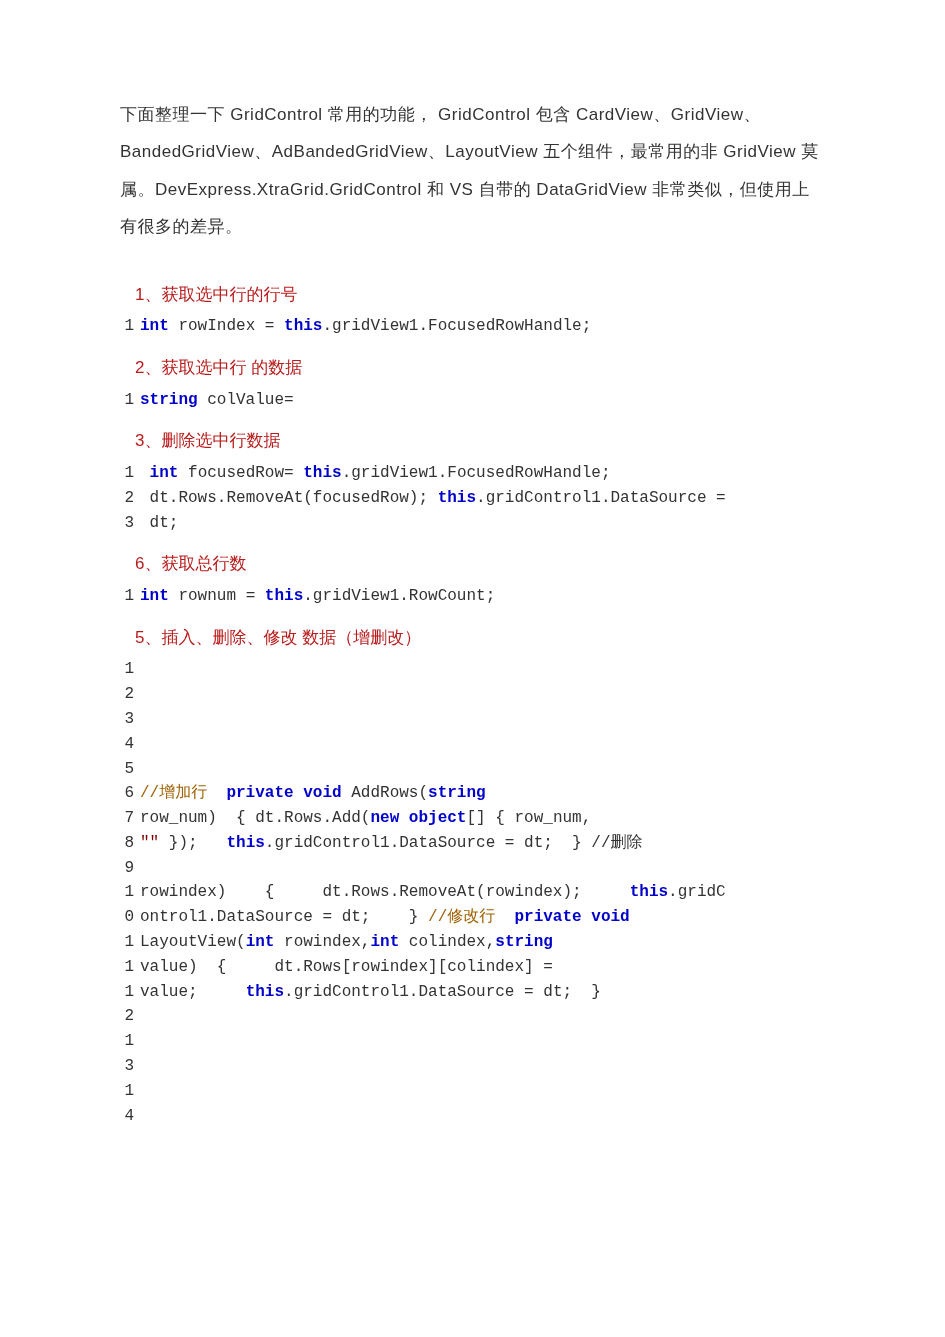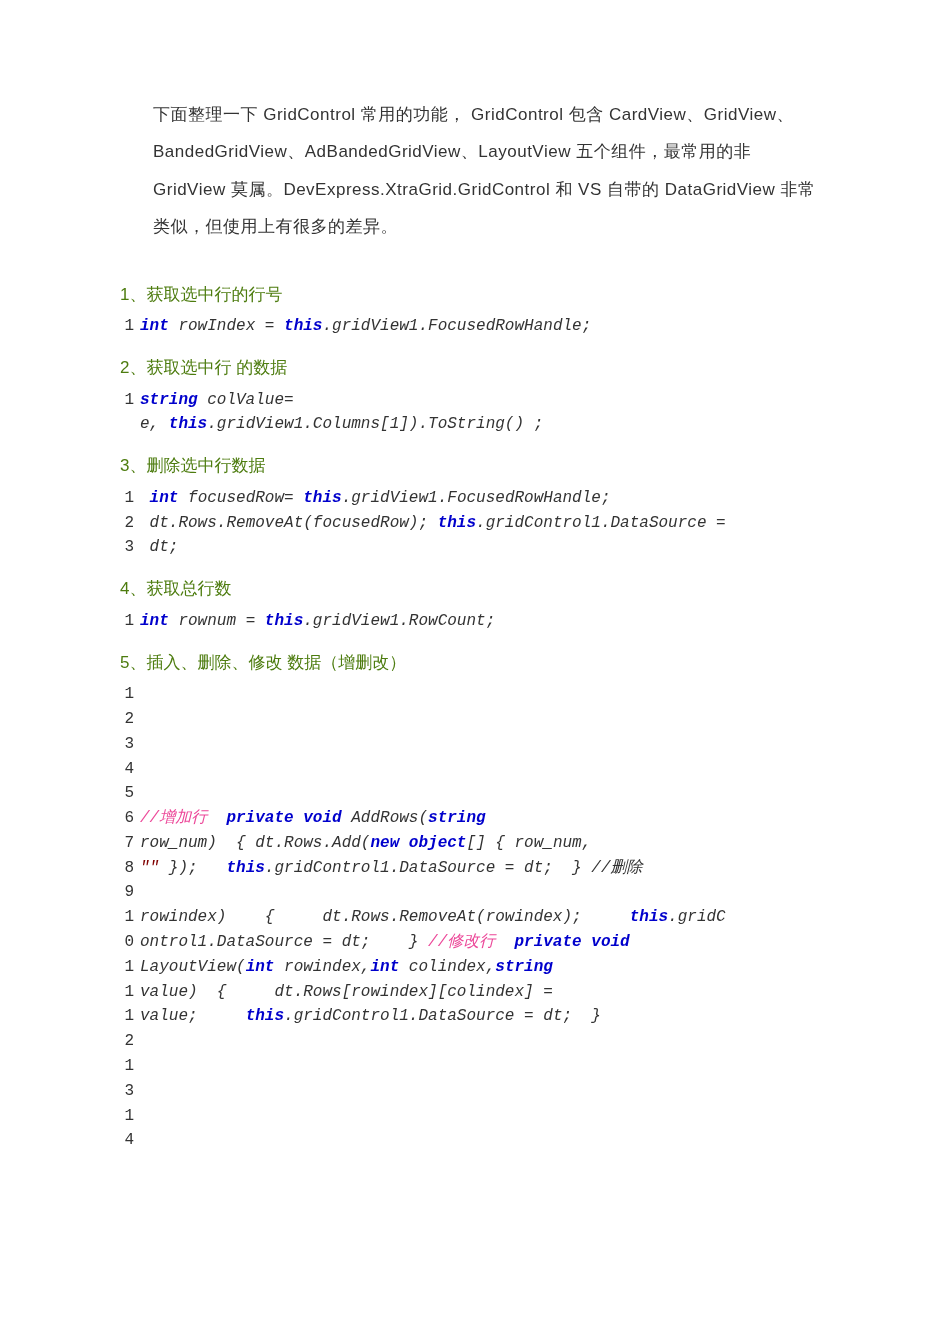--- a/index.html
+++ b/index.html
@@ -15,26 +15,25 @@
     min-height: 1337px;
     padding: 96px 120px 60px 120px;
     box-sizing: border-box;
   }
   .intro {
     line-height: 2.2;
     letter-spacing: 0.5px;
     font-size: 17px;
     color: #333;
     margin-bottom: 34px;
-    margin-left: 33px;
   }
   .section-title {
     font-size: 17px;
-    color: #4d7c0f;
-    margin: 14px 0 4px 0;
+    color: #b91c1c;
+    margin: 14px 0 4px 15px;
     line-height: 1.8;
   }
   .code-block {
     font-family: Consolas, "Courier New", monospace;
     font-size: 16px;
     line-height: 1.55;
     color: #333;
     margin: 0 0 10px 0;
   }
   .code-row {
@@ -46,25 +45,24 @@
     min-width: 14px;
     text-align: right;
     color: #333;
     margin-right: 6px;
     font-family: Consolas, "Courier New", monospace;
   }
   .code-line {
     font-family: Consolas, "Courier New", monospace;
     white-space: pre-wrap;
     word-break: break-all;
-    font-style: italic;
   }
   .kw { color: #0000cc; font-weight: bold; }
   .str { color: #800000; }
-  .cmt { color: #ec4899; }
+  .cmt { color: #a16207; }
 </style>
 </head>
 <body>
 
 <div class="page">
 
   <div class="intro">下面整理一下 GridControl  常用的功能，  GridControl  包含 CardView、GridView、BandedGridView、AdBandedGridView、LayoutView  五个组件，最常用的非 GridView 莫属。DevExpress.XtraGrid.GridControl  和 VS 自带的 DataGridView 非常类似，但使用上有很多的差异。</div>
 
   <div class="section-title">1、获取选中行的行号</div>
   <div class="code-block">
@@ -73,43 +71,39 @@
       <span class="code-line"><span class="kw">int</span><span> rowIndex = </span><span class="kw">this</span><span>.gridView1</span><span>.FocusedRowHandle;</span></span>
     </div>
   </div>
 
   <div class="section-title">2、获取选中行  的数据</div>
   <div class="code-block">
     <div class="code-row">
       <span class="ln">1</span>
       <span class="code-line"><span class="kw">string</span><span> colValue=</span></span>
     </div>
-    <div class="code-row">
-      <span class="ln">&nbsp;</span>
-      <span class="code-line"><span>e, </span><span class="kw">this</span><span>.gridView1</span><span>.Columns[1]).ToString() ;</span></span>
-    </div>
   </div>
 
   <div class="section-title">3、删除选中行数据</div>
   <div class="code-block">
     <div class="code-row">
       <span class="ln">1</span>
       <span class="code-line"><span> </span><span class="kw">int</span><span> focusedRow= </span><span class="kw">this</span><span>.gridView1</span><span>.FocusedRowHandle;</span></span>
     </div>
     <div class="code-row">
       <span class="ln">2</span>
       <span class="code-line"><span> </span><span>dt.Rows.RemoveAt(focusedRow); </span><span class="kw">this</span><span>.gridControl1.DataSource =</span></span>
     </div>
     <div class="code-row">
       <span class="ln">3</span>
       <span class="code-line"><span> </span><span>dt;</span></span>
     </div>
   </div>
 
-  <div class="section-title">4、获取总行数</div>
+  <div class="section-title">6、获取总行数</div>
   <div class="code-block">
     <div class="code-row">
       <span class="ln">1</span>
       <span class="code-line"><span class="kw">int</span><span> rownum = </span><span class="kw">this</span><span>.gridView1</span><span>.RowCount;</span></span>
     </div>
   </div>
 
   <div class="section-title">5、插入、删除、修改  数据（增删改）</div>
   <div class="code-block">
     <div class="code-row">

